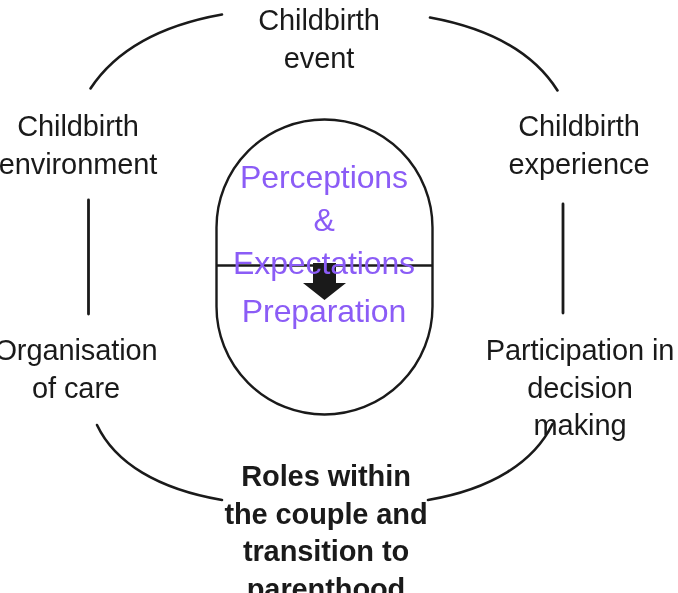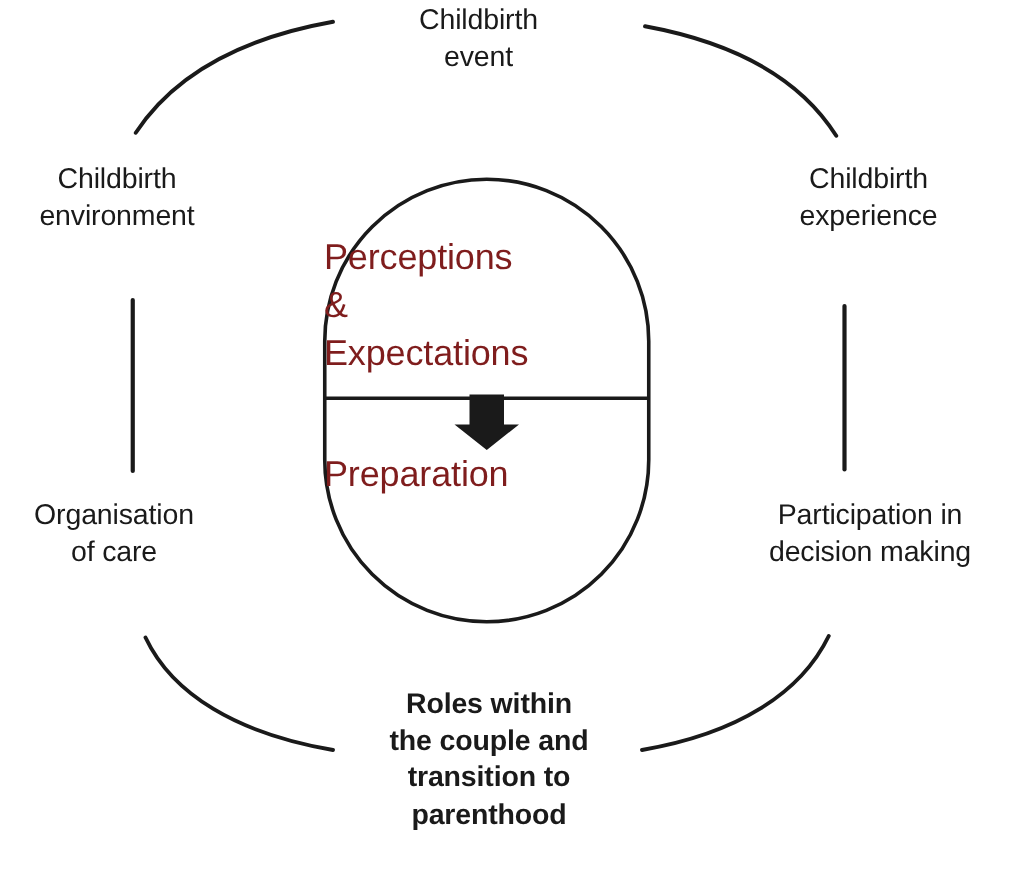--- a/index.html
+++ b/index.html
@@ -20,49 +20,49 @@
     top: 0;
     left: 0;
     width: 678px;
     height: 593px;
   }
   .node-label {
     position: absolute;
     text-align: center;
     color: #1a1a1a;
     font-family: "Liberation Sans", sans-serif;
-    font-size: 19px;
+    font-size: 29px;
     line-height: 1.30;
     font-weight: 400;
     letter-spacing: -0.1px;
     white-space: pre-line;
   }
   .capsule-label {
     position: absolute;
-    text-align: left;
-    color: #7f1d1d;
+    text-align: center;
+    color: #8b5cf6;
     font-family: "Liberation Sans", sans-serif;
-    font-size: 24px;
+    font-size: 32px;
     line-height: 1.34;
     font-weight: 400;
     letter-spacing: -0.1px;
     white-space: pre-line;
   }
 
   
   #label-top        { left: 198px; top: 2px;   width: 242px; }
   #label-upper-left { left: -8px;  top: 108px; width: 172px; }
   #label-upper-right{ left: 484px; top: 108px; width: 190px; }
   #label-lower-left { left: -10px; top: 332px; width: 172px; }
   #label-lower-right{ left: 480px; top: 332px; width: 200px; }
   #label-bottom     { left: 208px; top: 458px; width: 236px; font-weight: bold; }
 
   
   #label-perceptions { left: 216px; top: 156px; width: 216px; }
-  #label-preparation { left: 216px; top: 301px; width: 216px; }
+  #label-preparation { left: 216px; top: 290px; width: 216px; }
 </style>
 </head>
 <body>
 
 <div id="diagram-root">
 
   <svg id="diagram-svg" viewBox="0 0 678 593" xmlns="http://www.w3.org/2000/svg">
 
     <path d="M 90.5 88.5 C 112 56, 152 27, 222 14.5" fill="none" stroke="#1a1a1a" stroke-width="2.6" stroke-linecap="round"></path>
 

